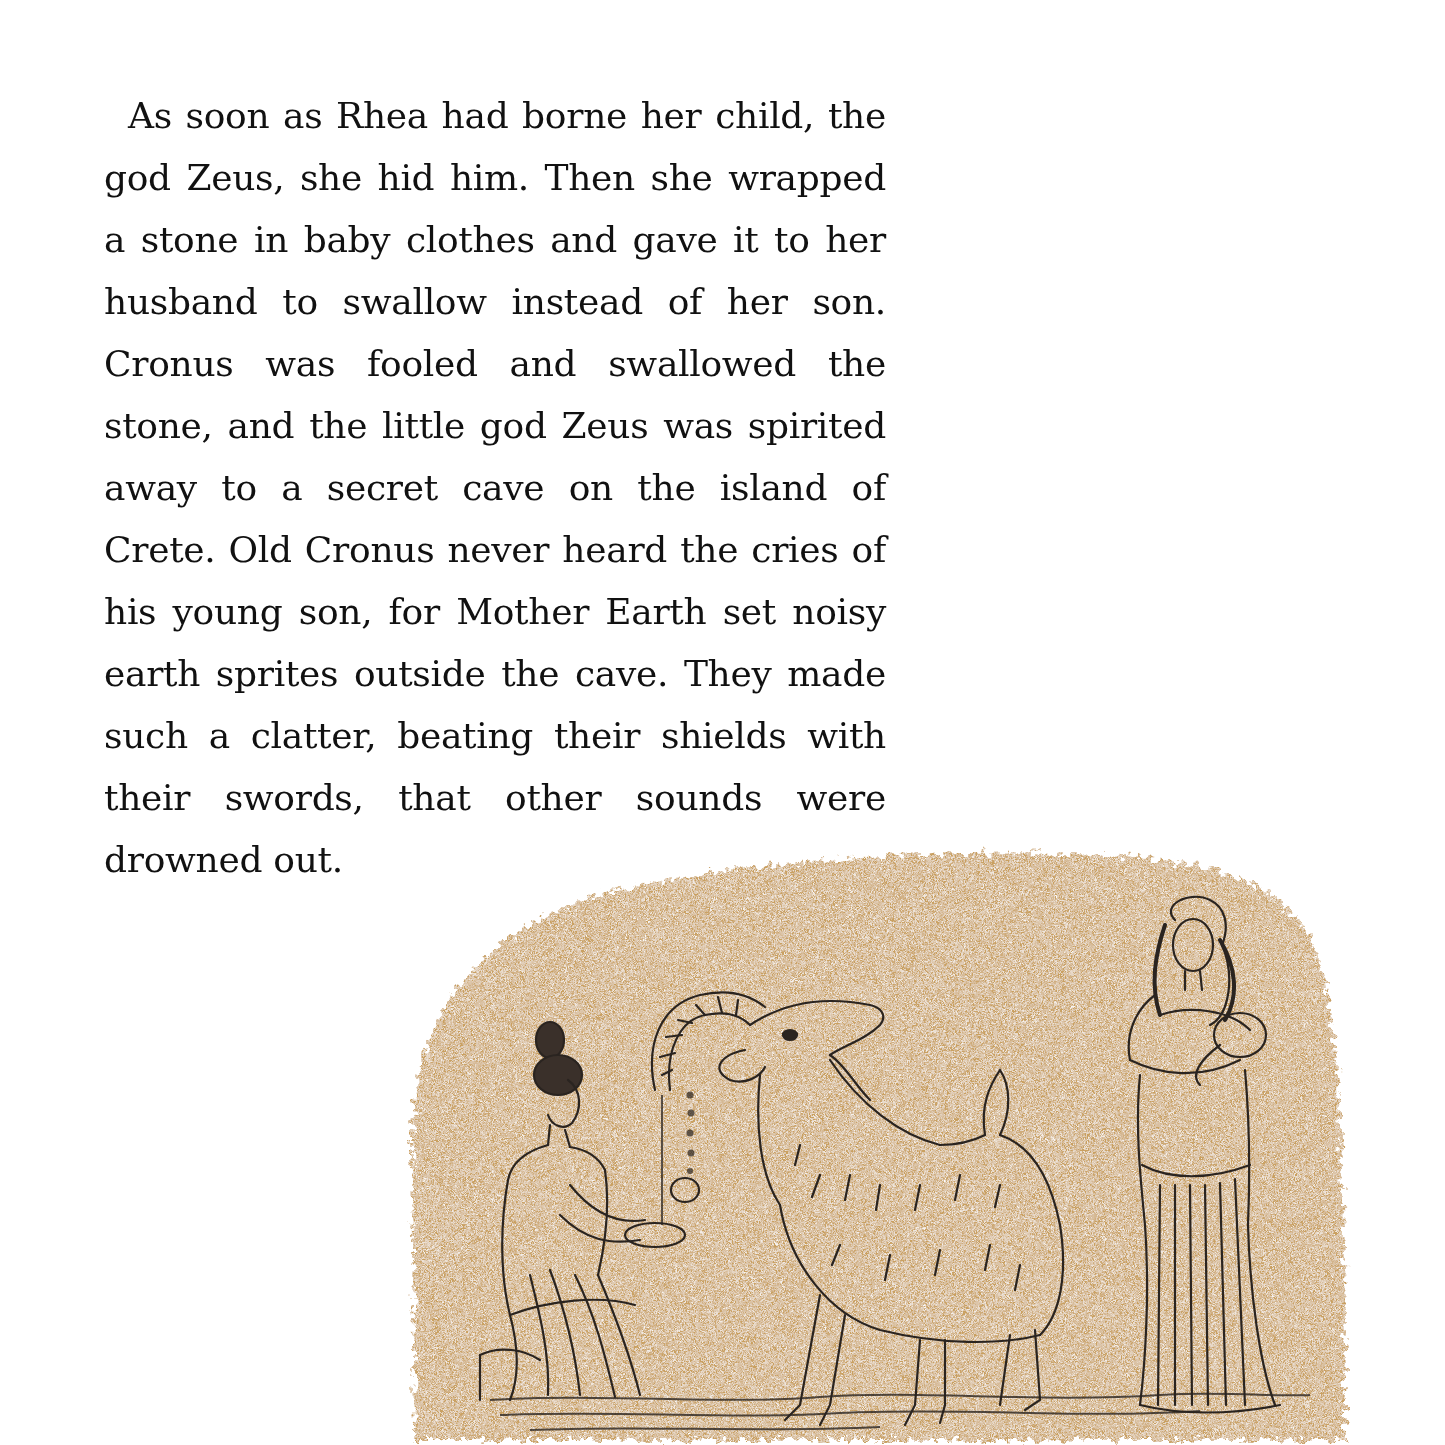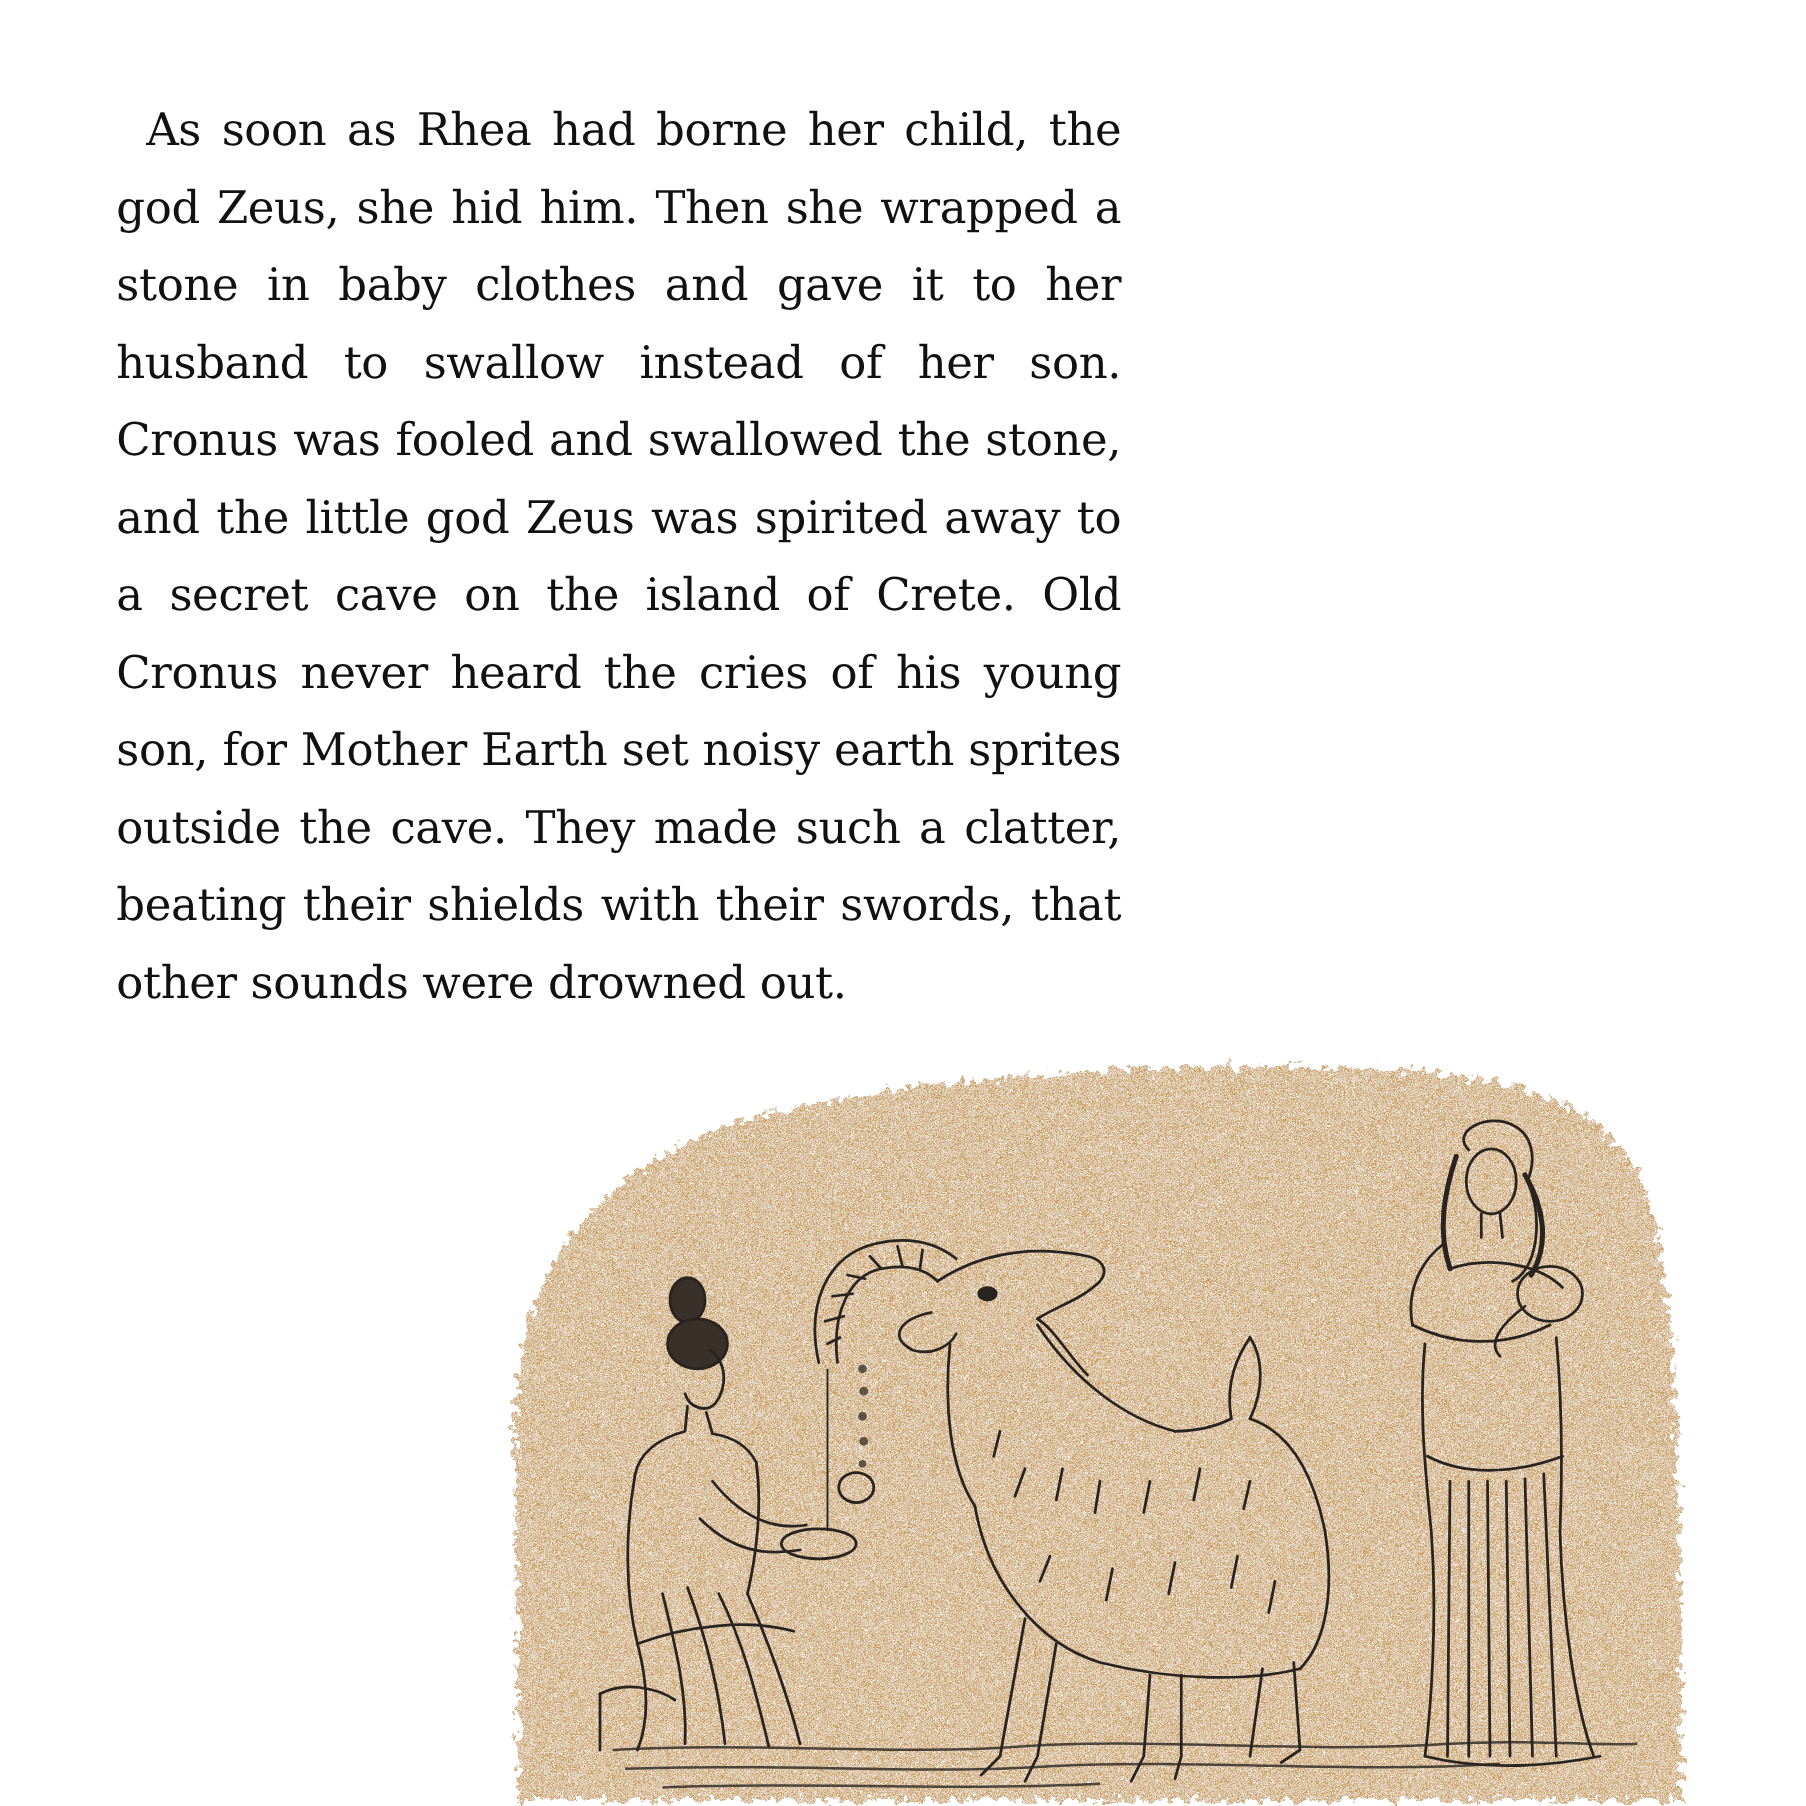--- a/index.html
+++ b/index.html
@@ -27,21 +27,21 @@
       font-family: "DejaVu Serif", "Liberation Serif", serif;
       font-size: 36px;
       line-height: 62px;
       color: #111111;
       text-align: justify;
       text-align-last: left;
       letter-spacing: -0.3px;
       word-spacing: 0px;
     }
     .text-block p {
-      margin: 0;
+      margin: 11px;
       text-indent: 24px;
     }
     .illustration {
       position: absolute;
       left: 400px;
       top: 845px;
       width: 1045px;
       height: 600px;
     }
     .illustration svg {

